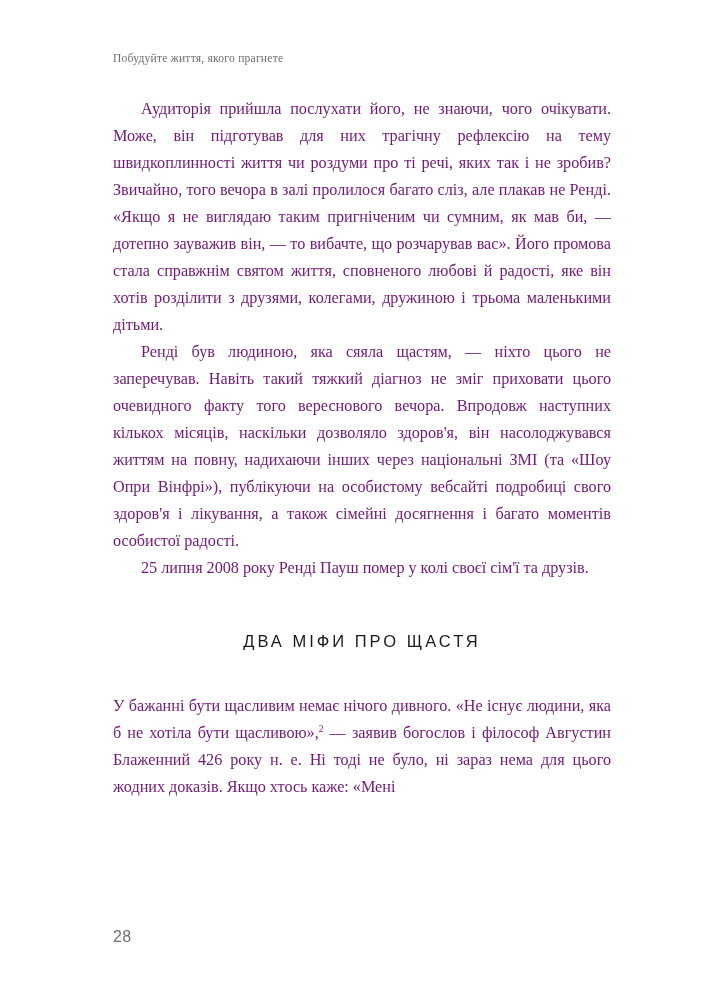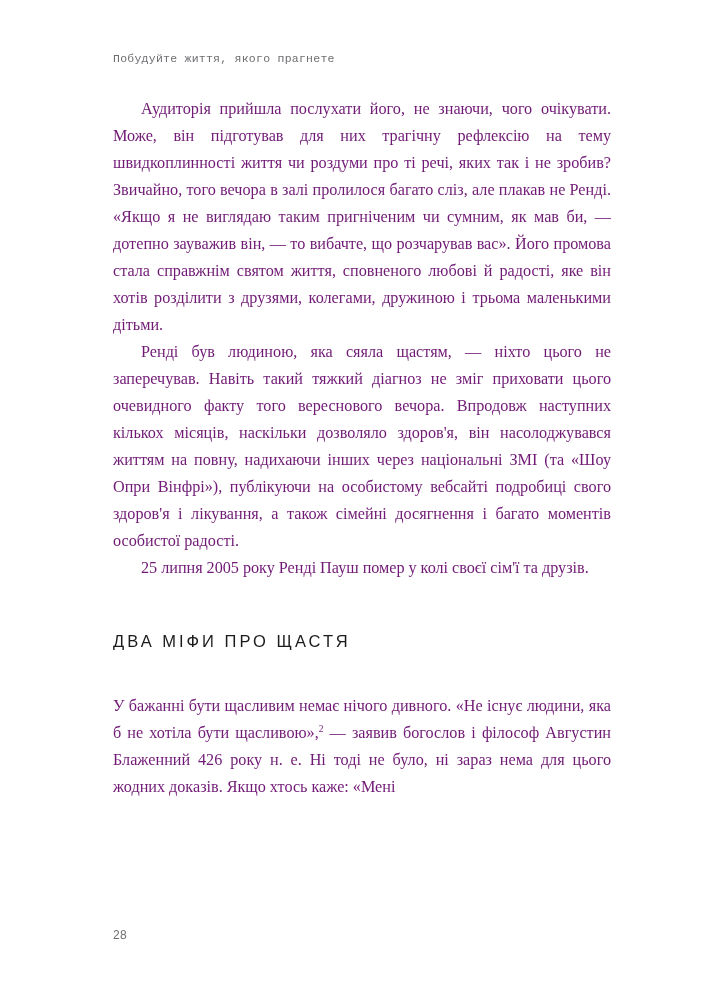--- a/index.html
+++ b/index.html
@@ -20,21 +20,21 @@
     position: absolute;
     inset: 0;
     background: #ffffff;
   }
 
   
   .running-head {
     position: absolute;
     left: 113px;
     top: 52px;
-    font-family: Liberation Mono, monospace;
+    font-family: Liberation Serif, serif;
     font-size: 11.5px;
     letter-spacing: 0.25px;
     color: #6e6e72;
     white-space: nowrap;
   }
 
   
   .text-block {
     position: absolute;
     left: 113px;
@@ -64,56 +64,56 @@
   }
 
   
   .section-heading {
     margin: 0;
     font-family: "Liberation Sans", "DejaVu Sans", sans-serif;
     font-weight: 400;
     font-size: 16.5px;
     letter-spacing: 3.0px;
     color: #1b1b1d;
-    text-align: left;
+    text-align: center;
     text-indent: 0;
     text-transform: uppercase;
     padding-top: 50px;
     padding-bottom: 42px;
     white-space: nowrap;
   }
 
   
   .after-heading { text-indent: 0; }
 
   
   .folio {
     position: absolute;
     left: 113px;
     top: 928px;
     font-family: "Liberation Sans", "DejaVu Sans", sans-serif;
-    font-size: 12px;
+    font-size: 16px;
     letter-spacing: 0.4px;
     color: #6e6e72;
   }
 </style>
 </head>
 <body>
 
 <div class="page">
 
   <div class="running-head">Побудуйте життя, якого прагнете</div>
 
   <div class="text-block">
 
     <p class="body-par">Аудиторія прийшла послухати його, не знаючи, чого очікувати. Може, він підготував для них трагічну рефлексію на тему швидкоплинності життя чи роздуми про ті речі, яких так і не зробив? Звичайно, того вечора в залі пролилося багато сліз, але плакав не Ренді. «Якщо я не виглядаю таким пригніченим чи сумним, як мав би, — дотепно зауважив він, — то вибачте, що розчарував вас». Його промова стала справжнім святом життя, сповненого любові й радості, яке він хотів розділити з друзями, колегами, дружиною і трьома маленькими дітьми.</p>
 
     <p class="body-par">Ренді був людиною, яка сяяла щастям, — ніхто цього не заперечував. Навіть такий тяжкий діагноз не зміг приховати цього очевидного факту того вереснового вечора. Впродовж наступних кількох місяців, наскільки дозволяло здоров'я, він насолоджувався життям на повну, надихаючи інших через національні ЗМІ (та «Шоу Опри Вінфрі»), публікуючи на особистому вебсайті подробиці свого здоров'я і лікування, а також сімейні досягнення і багато моментів особистої радості.</p>
 
-    <p class="body-par">25 липня 2005 року Ренді Пауш помер у колі своєї сім'ї та друзів.</p>
+    <p class="body-par">25 липня 2008 року Ренді Пауш помер у колі своєї сім'ї та друзів.</p>
 
 
     <h2 class="section-heading">Два міфи про щастя</h2>
 
     <p class="body-par no-indent after-heading"><span>У бажанні бути щасливим немає нічого дивного. «Не існує людини, яка б не хотіла бути щасливою»,</span><sup class="footnote-ref">2</sup><span> — заявив богослов і філософ Августин Блаженний 426 року н. е. Ні тоді не було, ні зараз нема для цього жодних доказів. Якщо хтось каже: «Мені</span></p>
 
   </div>
 
   <div class="folio">28</div>
 

